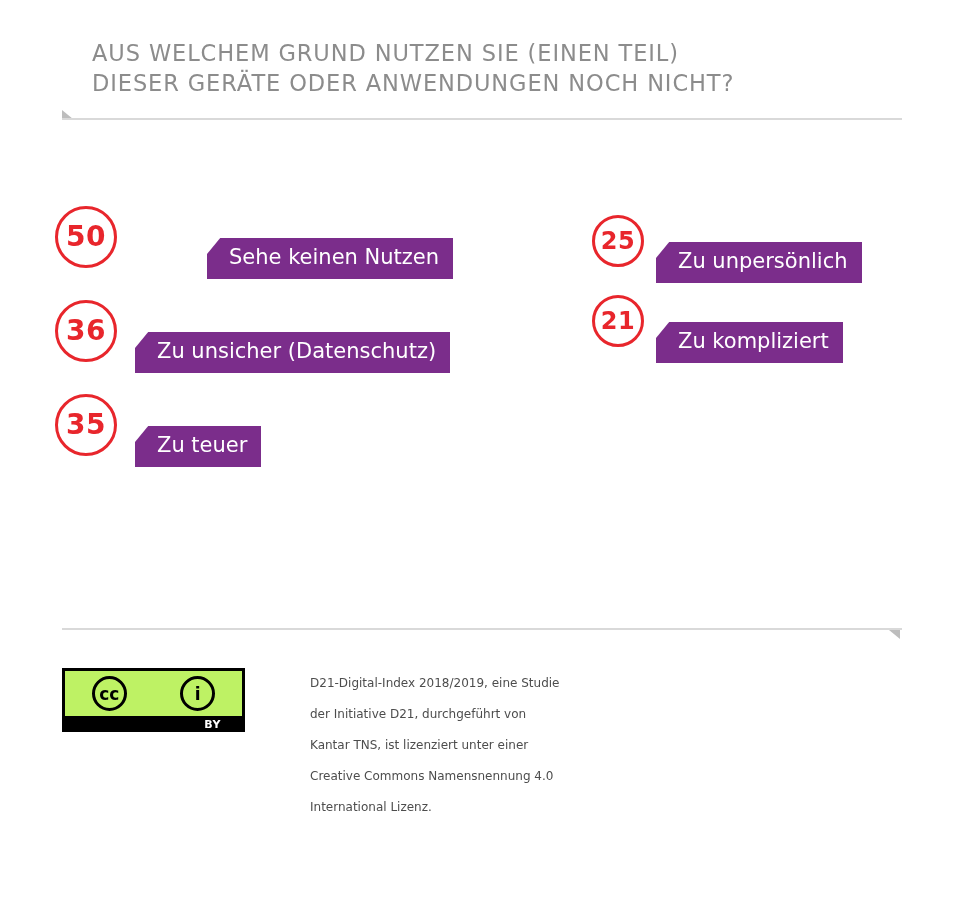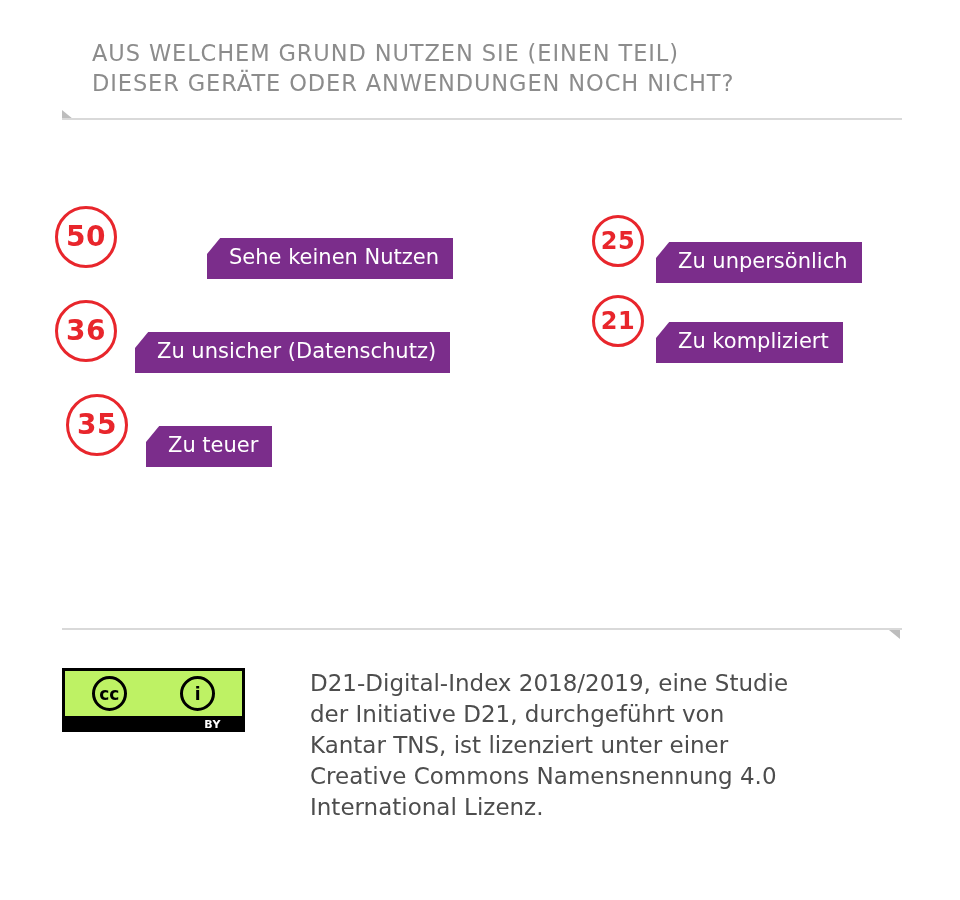--- a/index.html
+++ b/index.html
@@ -198,21 +198,21 @@
     font-size: 11px;
     font-weight: bold;
     letter-spacing: 0.5px;
   }
 
   .licence-text {
     position: absolute;
     left: 310px;
     top: 668px;
     width: 470px;
-    font-size: 23px;
+    font-size: 12px;
     line-height: 31px;
     color: #4d4d4d;
   }
   .licence-text div {
     white-space: nowrap;
   }
 </style>
 </head>
 <body>
 
@@ -238,21 +238,21 @@
 
     <div class="item" style="left:55px; top:288px;">
       <div class="bubble">36</div>
       <div class="connector"></div>
       <div class="label-wrap">
         <div class="notch"></div>
         <div class="label">Zu unsicher (Datenschutz)</div>
       </div>
     </div>
 
-    <div class="item" style="left:66px; top:382px;">
+    <div class="item" style="left:55px; top:382px;">
       <div class="bubble">35</div>
       <div class="connector"></div>
       <div class="label-wrap">
         <div class="notch"></div>
         <div class="label">Zu teuer</div>
       </div>
     </div>
 
     <div class="item" style="left:592px; top:198px;">
       <div class="bubble" style="width:52px;height:52px;font-size:24px;">25</div>

